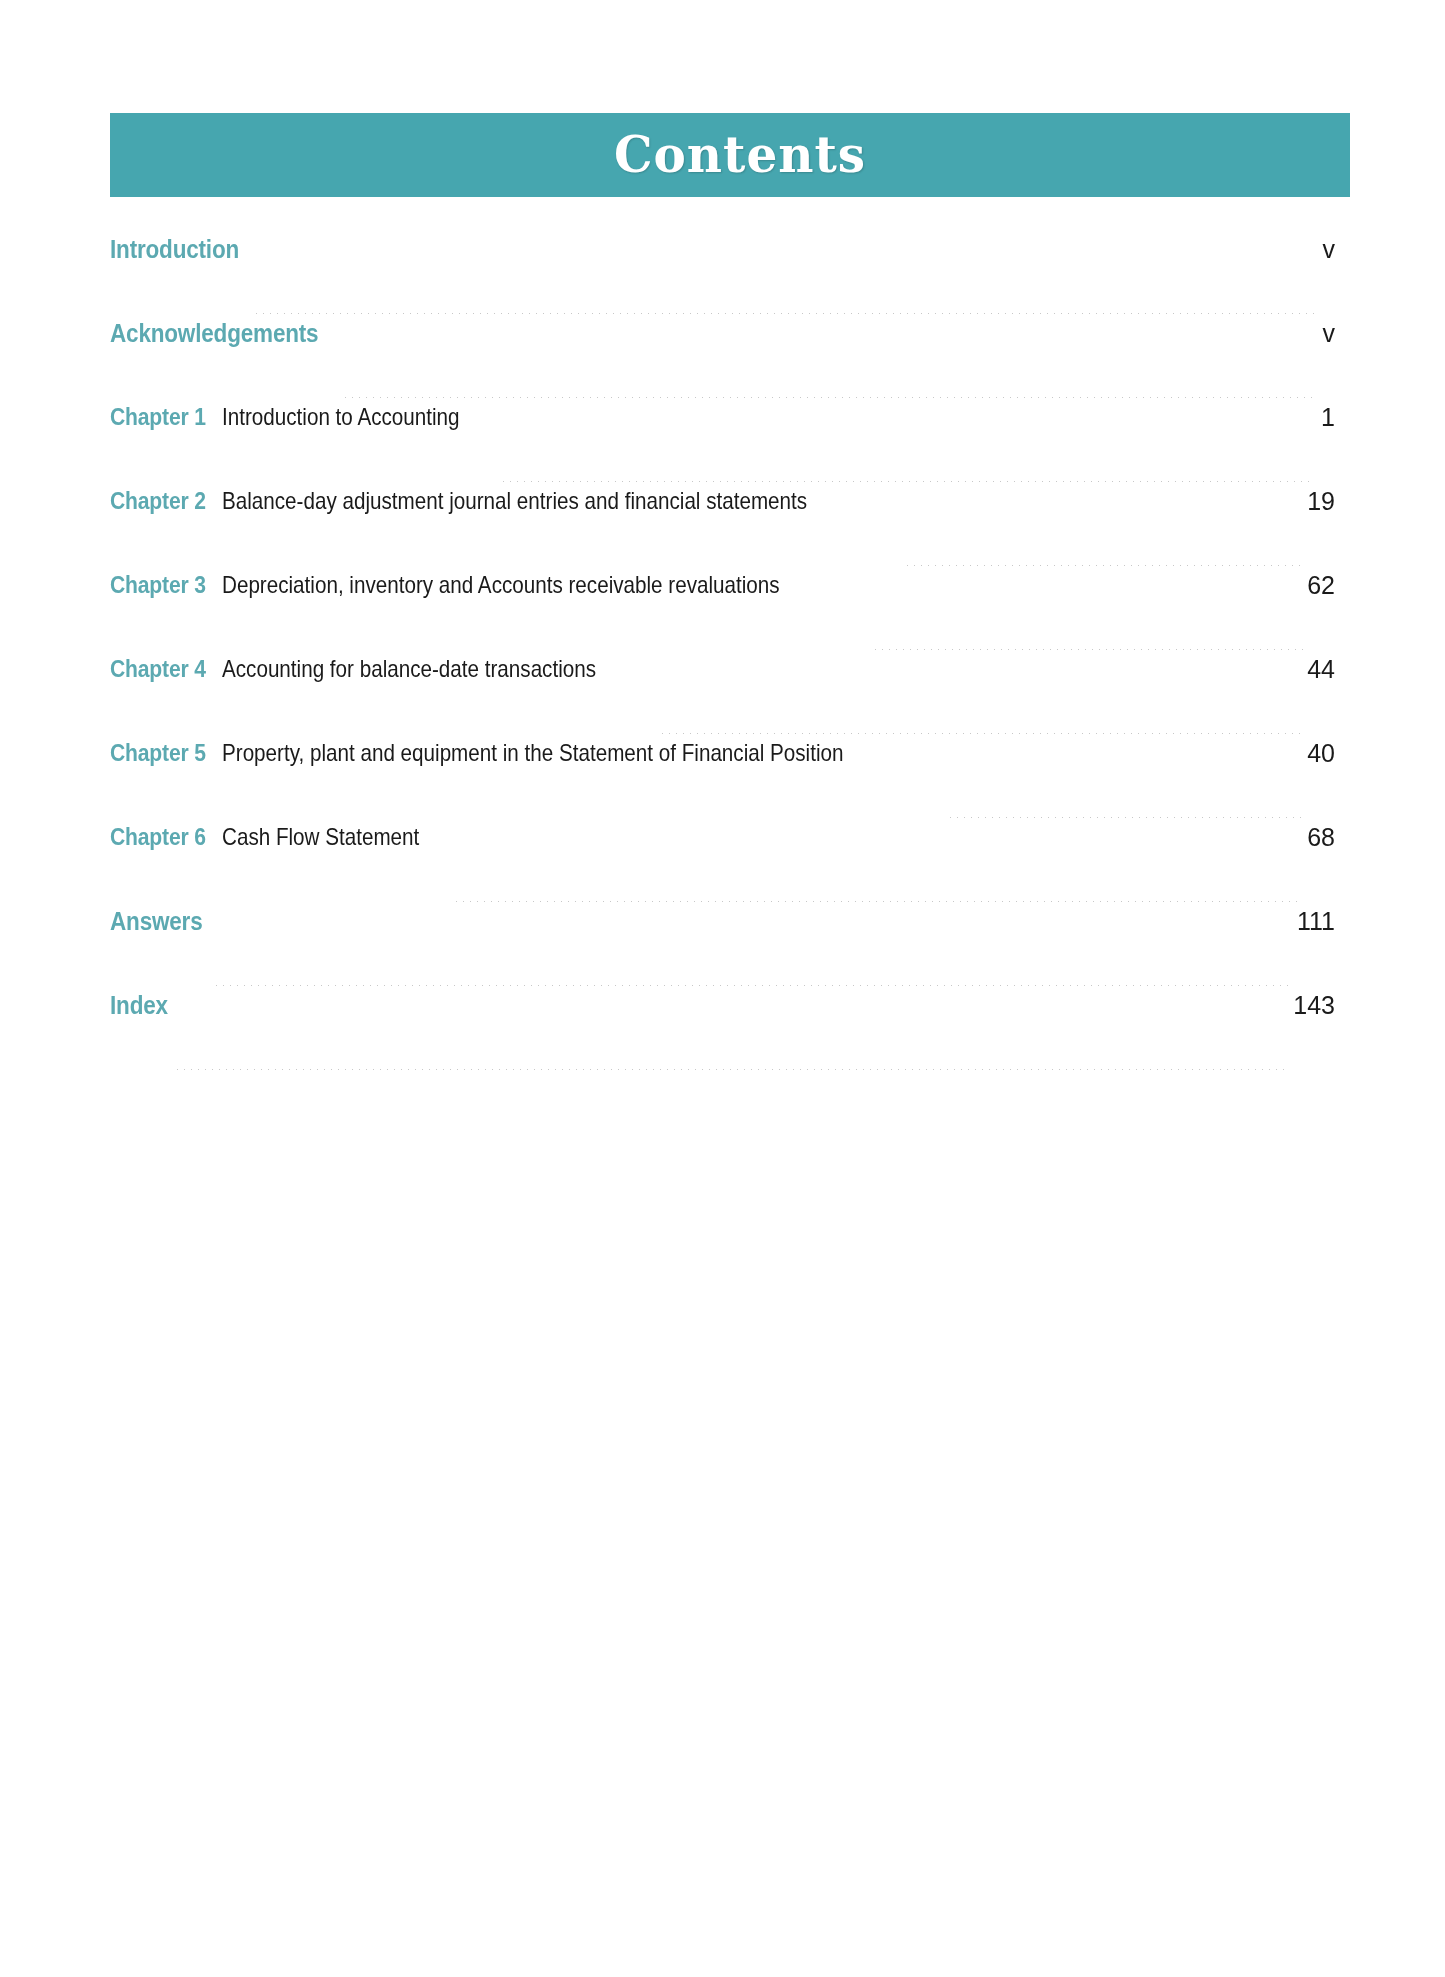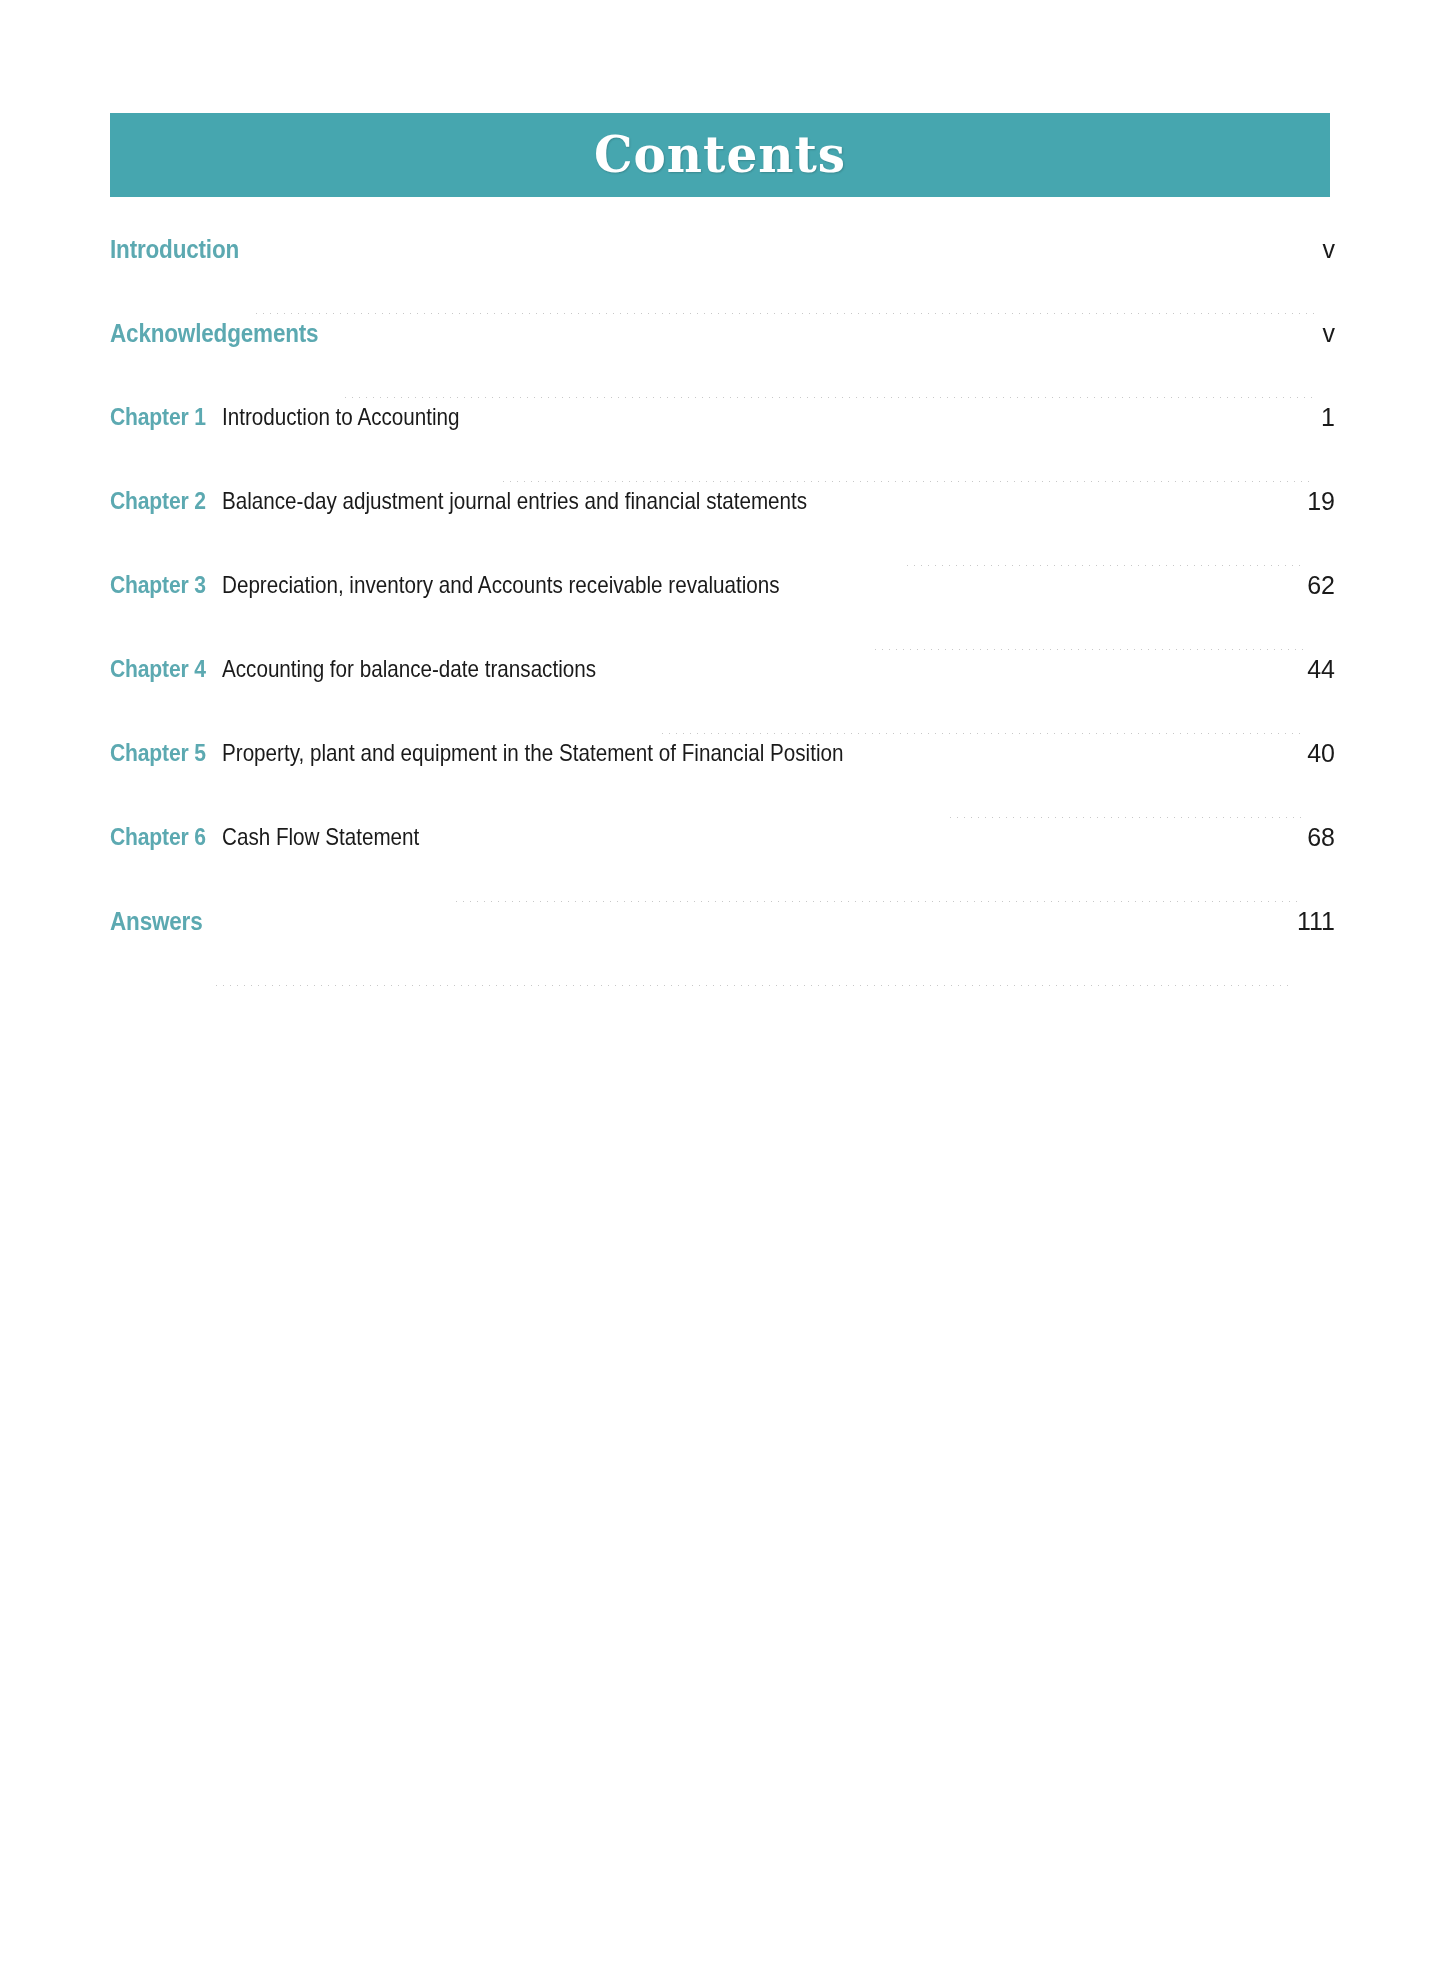--- a/index.html
+++ b/index.html
@@ -26,20 +26,21 @@
   .contents-banner {
     position: absolute;
     left: 110px;
     top: 113px;
     width: 1220px;
     height: 84px;
     background: #46A6AF;
     display: flex;
     align-items: center;
     justify-content: center;
+    padding-left: 20px;
   }
   .contents-banner-title {
     color: #ffffff;
     font-family: "DejaVu Serif", serif;
     font-weight: bold;
     font-size: 50px;
     letter-spacing: 1px;
     line-height: 1;
     text-shadow: 1px 1px 2px rgba(0,0,0,0.18);
     transform: scaleX(0.97);
@@ -194,15 +195,20 @@
       <span class="toc-page">68</span>
     </div>
 
 
     <div class="toc-row section">
       <span class="toc-label">Answers</span>
       <span class="leader"></span>
       <span class="toc-page">111</span>
     </div>
 
+    <div class="toc-row section">
+      <span class="toc-label">Index</span>
+      <span class="leader"></span>
+      <span class="toc-page">143</span>
+    </div>
 
   </div>
 </div>
 
 </body></html>

